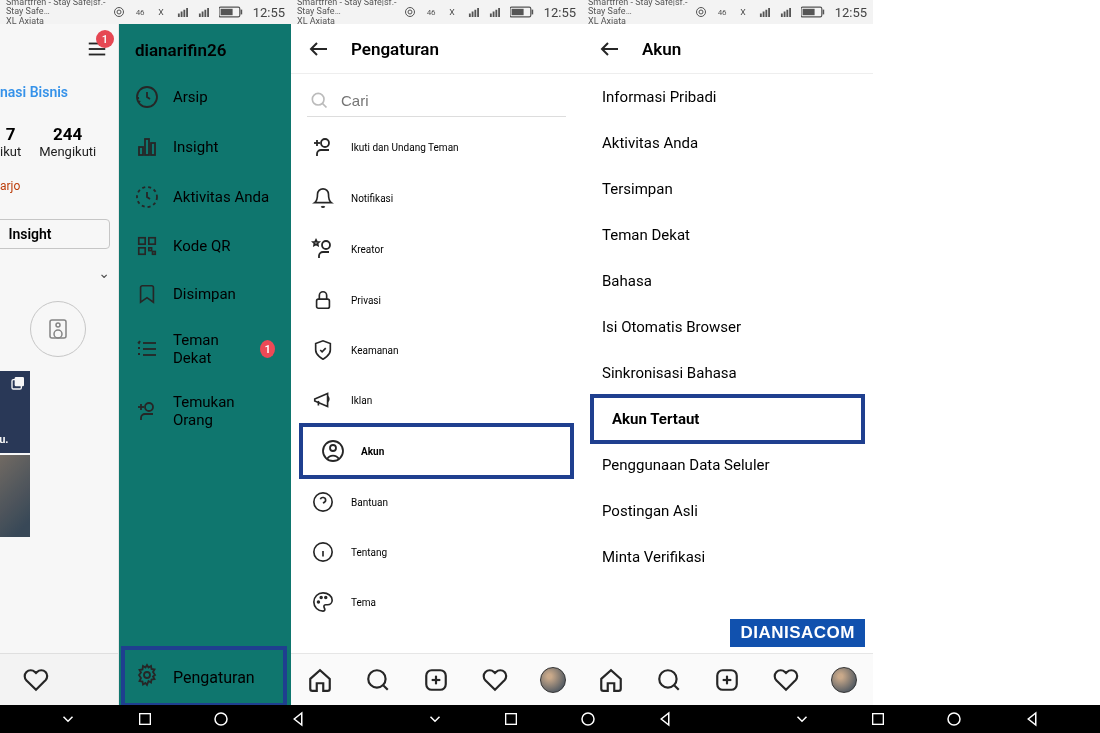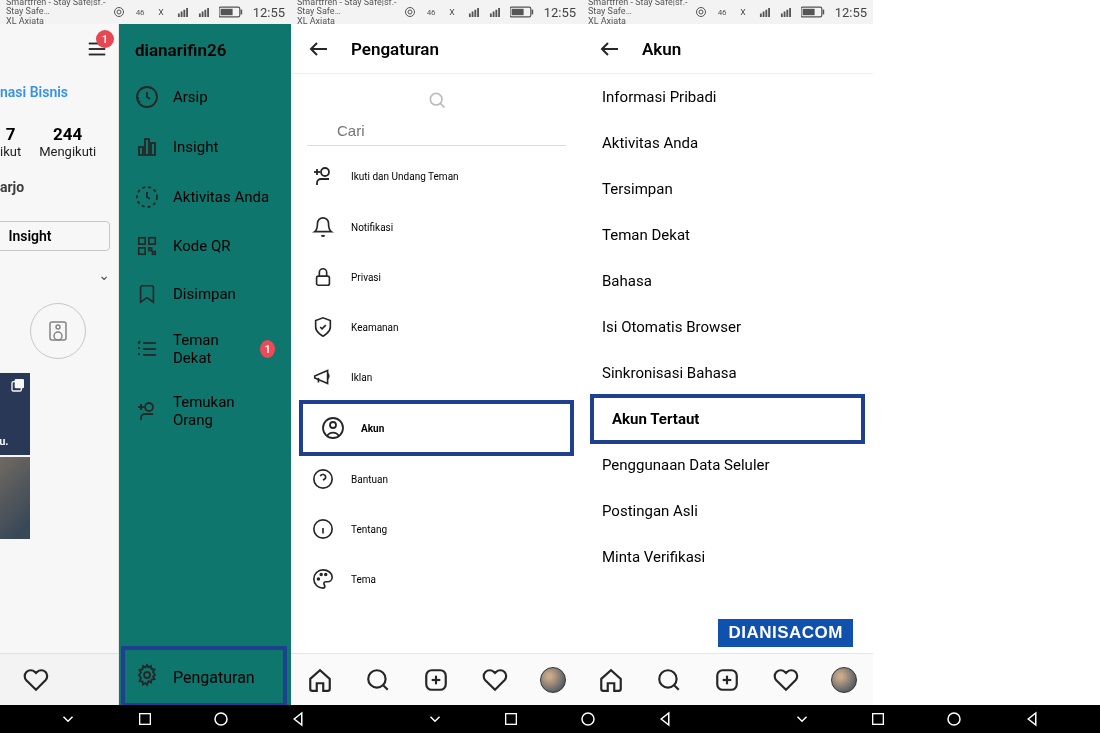--- a/index.html
+++ b/index.html
@@ -28,57 +28,57 @@
   
   .screen1-body{ flex:1; display:flex; overflow:hidden; position:relative;}
   .profile-left{ width:118px; flex-shrink:0; background:#fff; font-size:13px; filter: brightness(0.97);}
   .profile-left .burger-row{height:50px; display:flex; justify-content:flex-end; align-items:center; padding-right:10px; position:relative;}
   .badge-red{ position:absolute; top:6px; right:4px; width:18px; height:18px; background:#ed4956; border-radius:50%; color:#fff; font-size:11px; display:flex; align-items:center; justify-content:center; font-weight:600;}
   .profile-left .link-blue{ color:#3897f0; font-weight:600; padding:10px 0 10px 0; font-size:14px;}
   .profile-left .stats{ display:flex; gap:18px; padding: 14px 0 14px 0px;}
   .profile-left .stat{ text-align:center;}
   .profile-left .stat .n{ font-weight:700; font-size:17px;}
   .profile-left .stat .l{ font-size:13px; color:#222;}
-  .profile-left .namefrag{ padding-top:6px; font-size:14px; color:#404040; font-weight:700;}
+  .profile-left .namefrag{ padding-top:6px; font-size:12px; color:#c2410c; font-weight:400;}
   .profile-left .insight-btn{ margin: 26px 0 10px -50px; border:1px solid #ccc; border-radius:4px; padding:6px 20px; font-size:14px; font-weight:600; text-align:center; width:160px;}
   .profile-left .chev{ text-align:right; padding:6px 8px; color:#555; font-size:14px;}
   .story-circle{ width:56px; height:56px; border:1px solid #ccc; border-radius:50%; margin:14px 0 0 30px; display:flex; align-items:center; justify-content:center;}
   .thumb-row{ display:flex; margin-top:14px; gap:2px; margin-left:-52px;}
   .thumb{ width:82px; height:82px; background:#2a3a5a; position:relative; flex-shrink:0;}
   .thumb.avatar{ background: linear-gradient(135deg,#8a7a6a 10%, #3a4a5a 90%);}
   .thumb .stack-icon{position:absolute; top:4px;right:4px; color:#fff;}
   .thumb .cap{ position:absolute; bottom:6px; left:6px; color:#fff; font-size:11px; font-weight:700; line-height:1.15;}
 
   .drawer{ flex:1; background:#0f766e; display:flex; flex-direction:column; border-left: 1px solid #e6e6e6; box-shadow: -3px 0 6px rgba(0,0,0,0.06);}
   .drawer-header{ padding:16px 16px 12px 16px; font-size:17px; font-weight:600;}
   .drawer-list{ flex:1; overflow:auto;}
   .drawer-item{ display:flex; align-items:center; gap:14px; padding:13px 16px; font-size:15px; position:relative;}
   .drawer-item .icon{ width:24px; text-align:center; display:flex; justify-content:center;}
   .drawer-item .dot{ width:18px; height:18px; background:#ed4956; border-radius:50%; color:#fff; font-size:11px; display:flex; align-items:center; justify-content:center; font-weight:600; margin-left:auto;}
   .drawer-settings{ padding:14px 16px; display:flex; align-items:center; gap:14px; font-size:16px; border-top:1px solid transparent;}
 
   
   .body{ flex:1; overflow:auto; padding-bottom:56px;}
-  .search-row{ margin:10px 16px 4px 16px; display:flex; align-items:center; gap:12px; border-bottom:1px solid #ddd; padding:6px 2px;flex-direction:column;}
+  .search-row{ margin:10px 16px 4px 16px; display:flex; align-items:center; gap:12px; border-bottom:1px solid #ddd; padding:6px 2px;}
   .search-row input{ border:none; outline:none; font-size:15px; flex:1; color:#999;}
   .set-item{ display:flex; align-items:center; gap:16px; padding:14px 20px; font-size:10px;}
   .set-item .icon{ width:24px; display:flex; justify-content:center;}
   .acc-item{ padding:14px 20px; font-size:15px;}
 
   
   .ig-bottom{ position:absolute; bottom:0; left:0; width:100%; height:52px; border-top:1px solid #e6e6e6; background:#fafafa; display:flex; align-items:center; justify-content:space-around;}
   .ig-bottom .avatar{ width:26px; height:26px; border-radius:50%; background: radial-gradient(circle at 35% 35%, #c9a98a 10%, #3a4a5a 90%); border:1px solid #333;}
   .ig-bottom-partial{ position:absolute; bottom:0; left:0; width:118px; height:52px; border-top:1px solid #e6e6e6; background:#fafafa; display:flex; align-items:center; justify-content:space-around;}
 
   
   .hl{ outline:4px solid #1f3f8f; outline-offset:-2px;font-weight:bold;}
   .hl-set{ outline:4px solid #1f3f8f; outline-offset:0; margin:2px 8px 2px 6px; padding:12px 10px;}
 
   
-  .watermark{ position:absolute; right:20px; bottom:86px; background:#1151ae; color:#fff; font-weight:800; font-size:17px; padding:4px 10px; letter-spacing:0.5px; font-family: Arial, sans-serif;}
+  .watermark{ position:absolute; right:8px; bottom:86px; background:#1151ae; color:#fff; font-weight:800; font-size:17px; padding:4px 10px; letter-spacing:0.5px; font-family: Arial, sans-serif;}
 </style>
 </head>
 <body>
 
 <div class="container">
 
   <div class="screen">
     <div class="status-bar">
       <div class="status-left">
         <span>Smartfren - Stay Safe|sf.-Stay Safe…</span>
@@ -312,20 +312,30 @@
         <span>Ikuti dan Undang Teman</span>
       </div>
       <div class="set-item">
         <span class="icon">
             <svg width="22" height="22" viewBox="0 0 24 24" fill="none" stroke="#262626" stroke-width="1.8">
               <path d="M18 8a6 6 0 0 0-12 0c0 7-3 9-3 9h18s-3-2-3-9"></path>
               <path d="M13.7 21a2 2 0 0 1-3.4 0"></path>
             </svg>
           </span>
         <span>Notifikasi</span>
+      </div>
+      <div class="set-item">
+        <span class="icon">
+            <svg width="24" height="24" viewBox="0 0 24 24" fill="none" stroke="#262626" stroke-width="1.8">
+              <circle cx="15" cy="8" r="4"></circle>
+              <path d="M8 21v-2a4 4 0 0 1 4-4h6"></path>
+              <path d="M5 3l.9 1.8L8 5l-1.5 1.4.4 2L5 7.5 3.1 8.4l.4-2L2 5l2.1-.2z"></path>
+            </svg>
+          </span>
+        <span>Kreator</span>
       </div>
       <div class="set-item">
         <span class="icon">
             <svg width="22" height="22" viewBox="0 0 24 24" fill="none" stroke="#262626" stroke-width="1.8">
               <rect x="5" y="11" width="14" height="10" rx="2"></rect>
               <path d="M8 11V7a4 4 0 0 1 8 0v4"></path>
             </svg>
           </span>
         <span>Privasi</span>
       </div>

